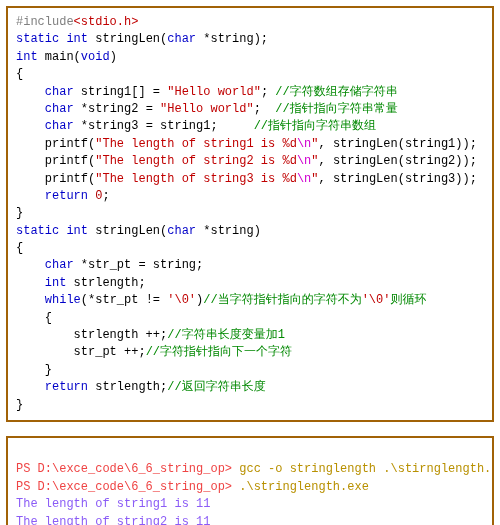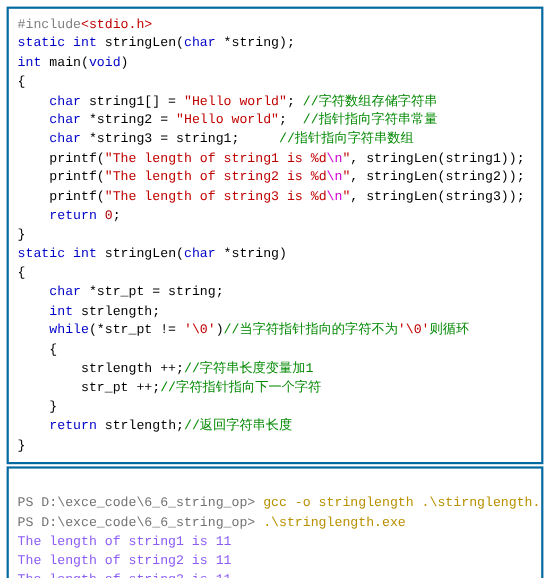--- a/index.html
+++ b/index.html
@@ -6,34 +6,34 @@
     margin: 0;
     padding: 6px;
     background: #fff;
     font-family: Consolas, "Courier New", monospace;
     font-size: 12px;
     line-height: 1.45;
     width: 500px;
     box-sizing: border-box;
   }
   .box {
-    border: 2px solid #0369a1;
+    border: 2px solid #a16207;
     padding: 6px 8px;
-    margin-bottom: 2px;
+    margin-bottom: 14px;
     white-space: pre;
     overflow: hidden;
   }
   .tok-pre { color: #808080; }
   .tok-kw  { color: #0000c8; }
   .tok-str { color: #c00000; }
   .tok-num { color: #b00000; }
   .tok-esc { color: #d000d0; }
   .tok-cmt { color: #008800; }
   .tok-pl  { color: #000; }
-  .term-prompt { color: #737373; }
+  .term-prompt { color: #ef4444; }
   .term-cmd    { color: #b89000; }
   .term-out    { color: #8b5cf6; }
 </style>
 </head>
 <body>
 
 <div class="box"><span class="tok-pre">#include</span><span class="tok-str">&lt;stdio.h&gt;</span>
 <span class="tok-kw">static</span> <span class="tok-kw">int</span><span class="tok-pl"> stringLen(</span><span class="tok-kw">char</span><span class="tok-pl"> *string);</span>
 <span class="tok-kw">int</span><span class="tok-pl"> main(</span><span class="tok-kw">void</span><span class="tok-pl">)</span>
 <span class="tok-pl">{</span>

